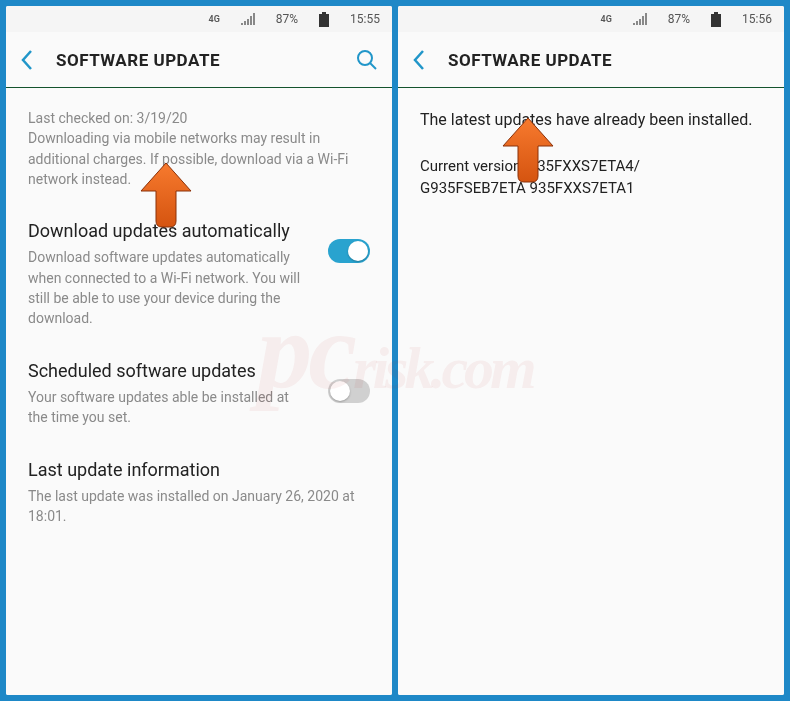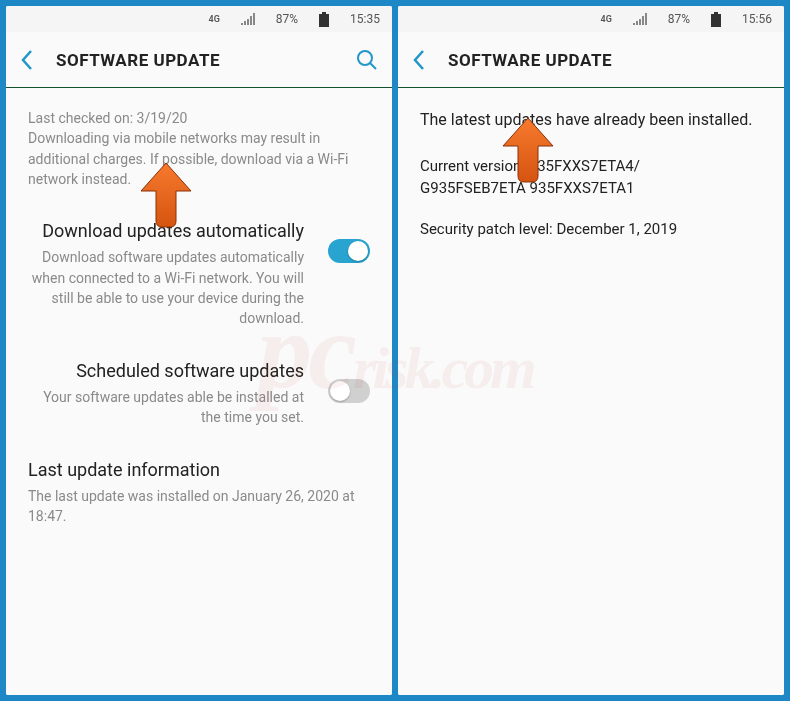--- a/index.html
+++ b/index.html
@@ -70,21 +70,20 @@
       background: #fafafa;
     }
     .section {
       margin-bottom: 30px;
       position: relative;
     }
     .section-row {
       display: flex;
       align-items: flex-start;
       gap: 24px;
-      text-align: right;
     }
     .section-text { flex: 1; }
     .section-title {
       font-size: 18px;
       color: #222;
       margin-bottom: 4px;
       line-height: 1.35;
     }
     .section-desc {
       font-size: 14px;
@@ -161,21 +160,21 @@
     <span class="net">4G</span>
     <svg width="14" height="12" viewBox="0 0 14 12">
         <path fill="#888" d="M0 10h2v2H0zM3 8h2v4H3zM6 6h2v6H6zM9 3h2v9H9zM12 0h2v12h-2z"></path>
       </svg>
     <span>87%</span>
     <svg width="10" height="15" viewBox="0 0 10 15">
         <rect x="3" y="0" width="4" height="2" fill="#333"></rect>
         <rect x="0" y="2" width="10" height="13" fill="#333"></rect>
         <rect x="1" y="4" width="8" height="10" fill="#333"></rect>
       </svg>
-    <span>15:35</span>
+    <span>15:55</span>
   </div>
 
   <div class="header">
     <div class="back">
       <svg width="14" height="22" viewBox="0 0 14 22">
           <path fill="none" stroke="#2196c9" stroke-width="2.5" d="M11 2 L3 11 L11 20"></path>
         </svg>
     </div>
     <div class="title">SOFTWARE UPDATE</div>
     <div class="search">
@@ -211,21 +210,21 @@
           <div class="section-desc">Your software updates able be installed at the time you set.</div>
         </div>
         <div class="toggle off">
             <div class="knob"></div>
           </div>
       </div>
     </div>
 
     <div class="section">
       <div class="section-title">Last update information</div>
-      <div class="section-desc">The last update was installed on January 26, 2020 at 18:47.</div>
+      <div class="section-desc">The last update was installed on January 26, 2020 at 18:01.</div>
     </div>
   </div>
 
   <svg class="arrow" style="left:130px; top:155px;" viewBox="0 0 60 70">
     <defs>
         <linearGradient id="ag1" x1="0" y1="0" x2="0" y2="1">
           <stop offset="0" stop-color="#f77a2e"></stop>
           <stop offset="1" stop-color="#d55410"></stop>
         </linearGradient>
       </defs>
@@ -256,21 +255,20 @@
     <div class="title">SOFTWARE UPDATE</div>
   </div>
 
   <div class="content">
     <div class="info-block">The latest updates have already been installed.</div>
     <div class="info-sub">
       <span>Current version:</span>
       <span style="white-space: pre-line;">935FXXS7ETA4/
 G935FSEB7ETA    935FXXS7ETA1</span>
     </div>
-    <div class="info-sub">Security patch level: December 1, 2019</div>
   </div>
 
   <svg class="arrow" style="left:100px; top:110px;" viewBox="0 0 60 70">
     <defs>
         <linearGradient id="ag2" x1="0" y1="0" x2="0" y2="1">
           <stop offset="0" stop-color="#f77a2e"></stop>
           <stop offset="1" stop-color="#d55410"></stop>
         </linearGradient>
       </defs>
     <path fill="url(#ag2)" stroke="#8a3008" stroke-width="1" d="M30 2 L55 30 L40 30 L40 60 Q40 66 34 66 L26 66 Q20 66 20 60 L20 30 L5 30 Z"></path>

